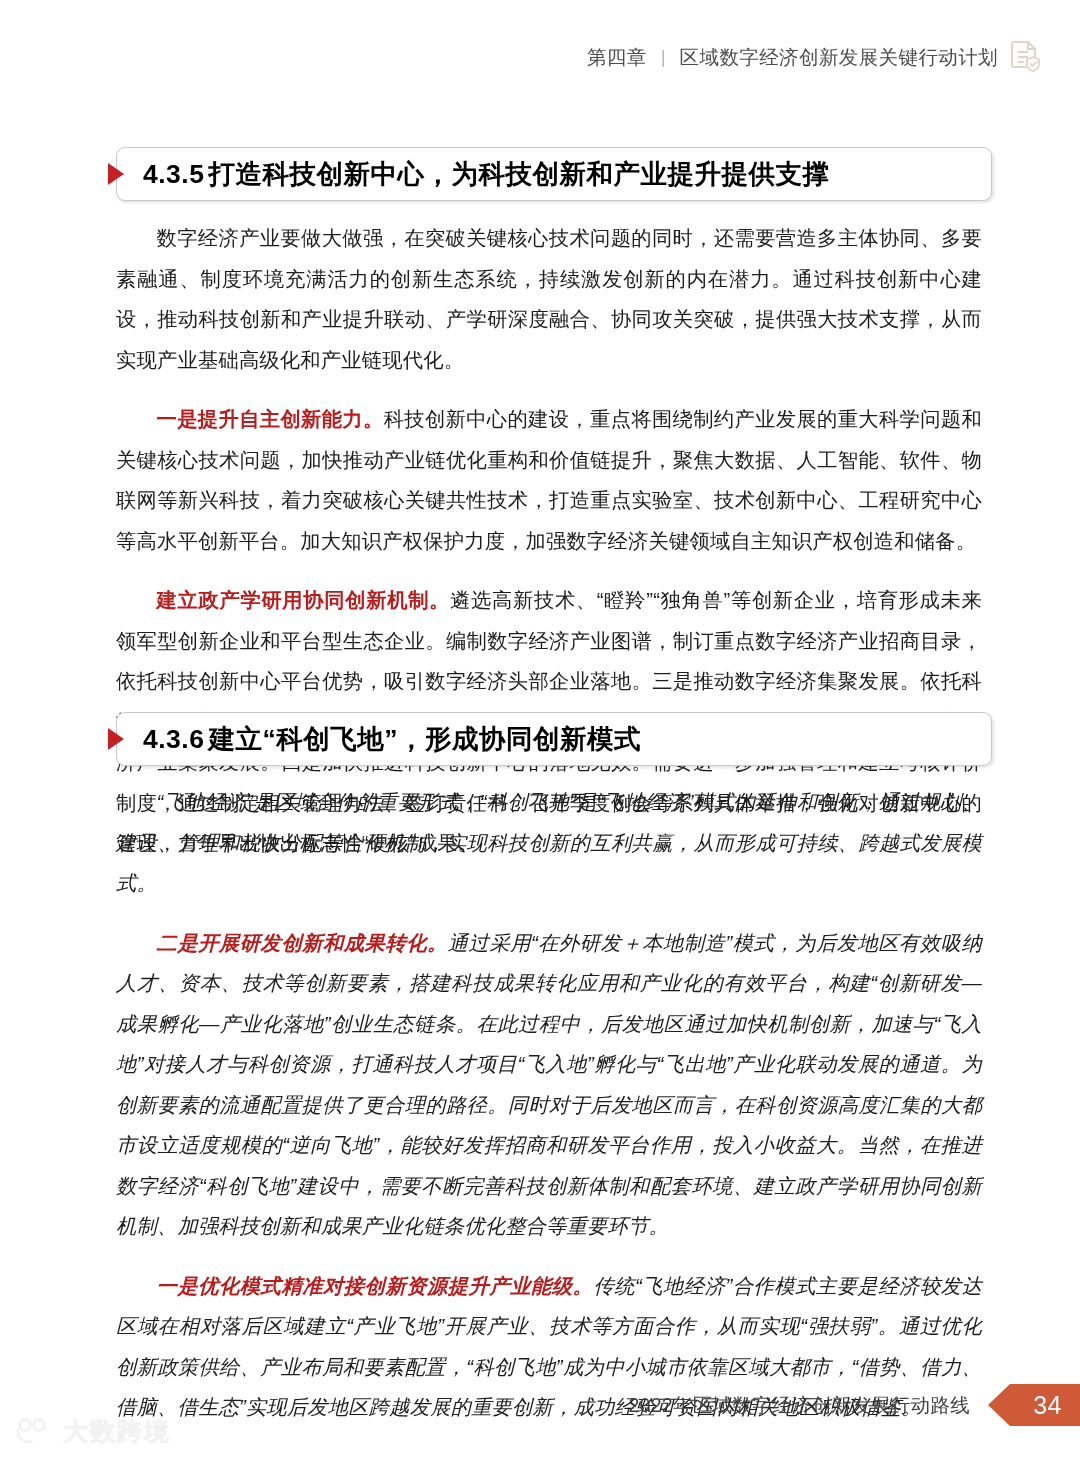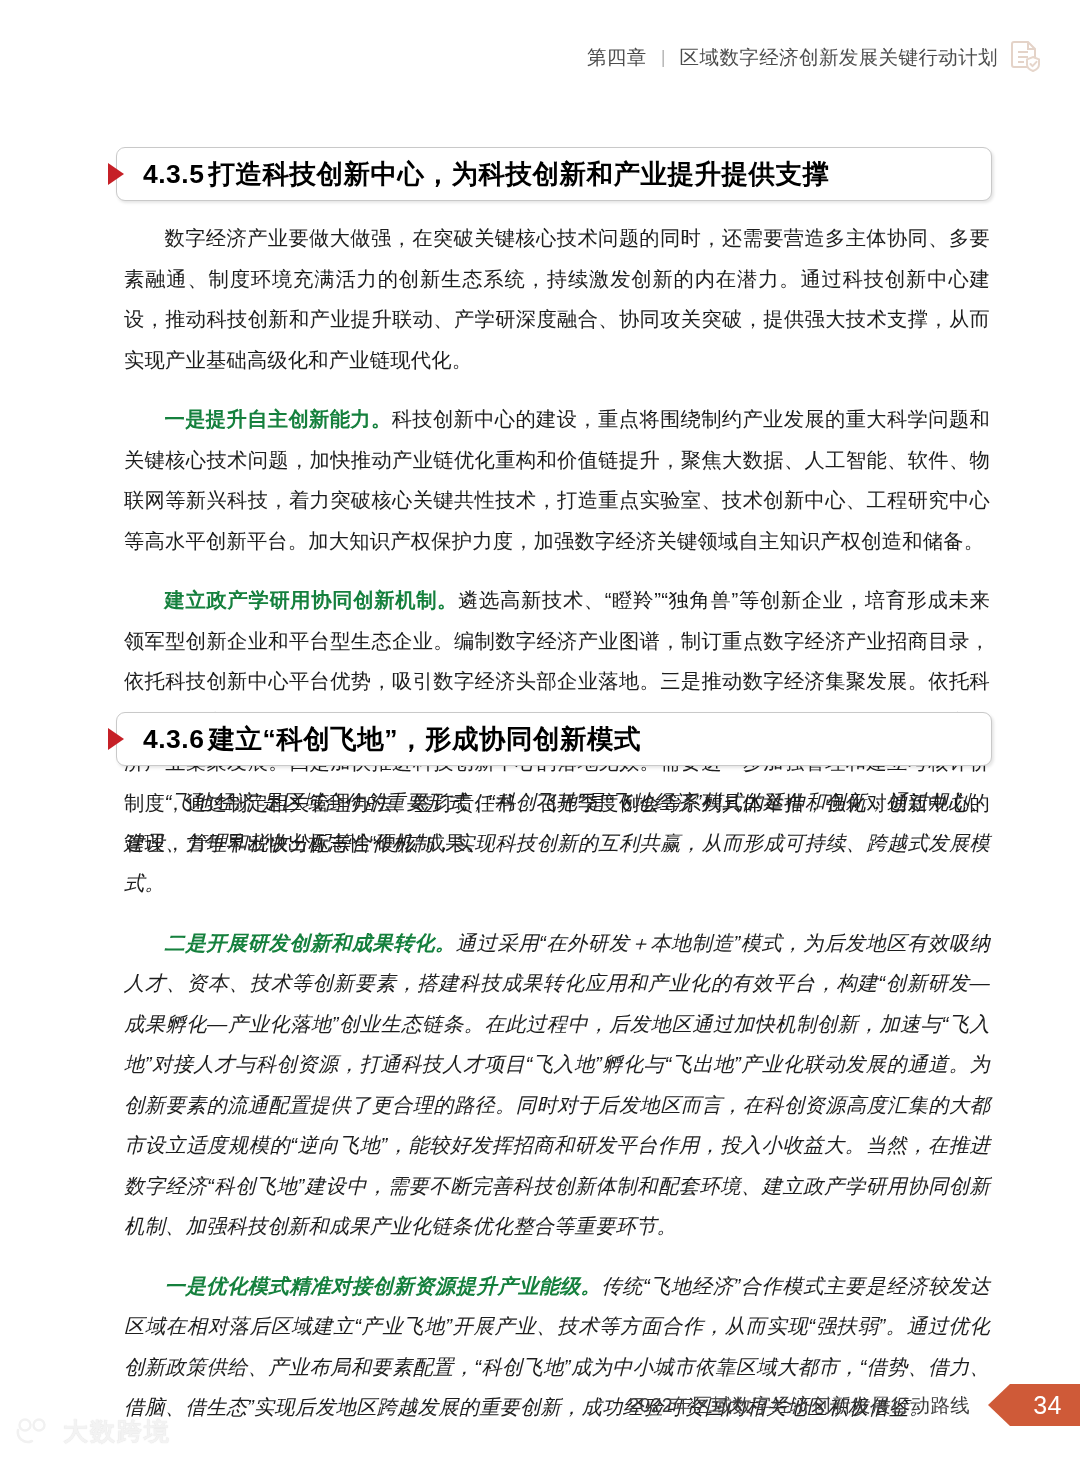--- a/index.html
+++ b/index.html
@@ -86,38 +86,38 @@
     white-space: nowrap;
   }
   .heading-text .num {
     font-weight: 700;
     margin-right: 4px;
   }
 
   
   .body-col {
     position: absolute;
-    left: 124px;
+    left: 116px;
     width: 866px;
   }
   p.para {
     margin: 0 0 19px 0;
     font-size: 20.3px;
     line-height: 40.5px;
     color: #1d1d1d;
     text-align: justify;
     text-justify: inter-ideograph;
     text-indent: 2em;
     letter-spacing: 0.2px;
     font-weight: 400;
   }
   p.para:last-child { margin-bottom: 0; }
   p.para .lead {
     font-weight: 700;
-    color: #15803d;
+    color: #b91c1c;
   }
 
   
   .page-footer {
     position: absolute;
     left: 0;
     right: 0;
     bottom: 40px;
     height: 42px;
     display: flex;

